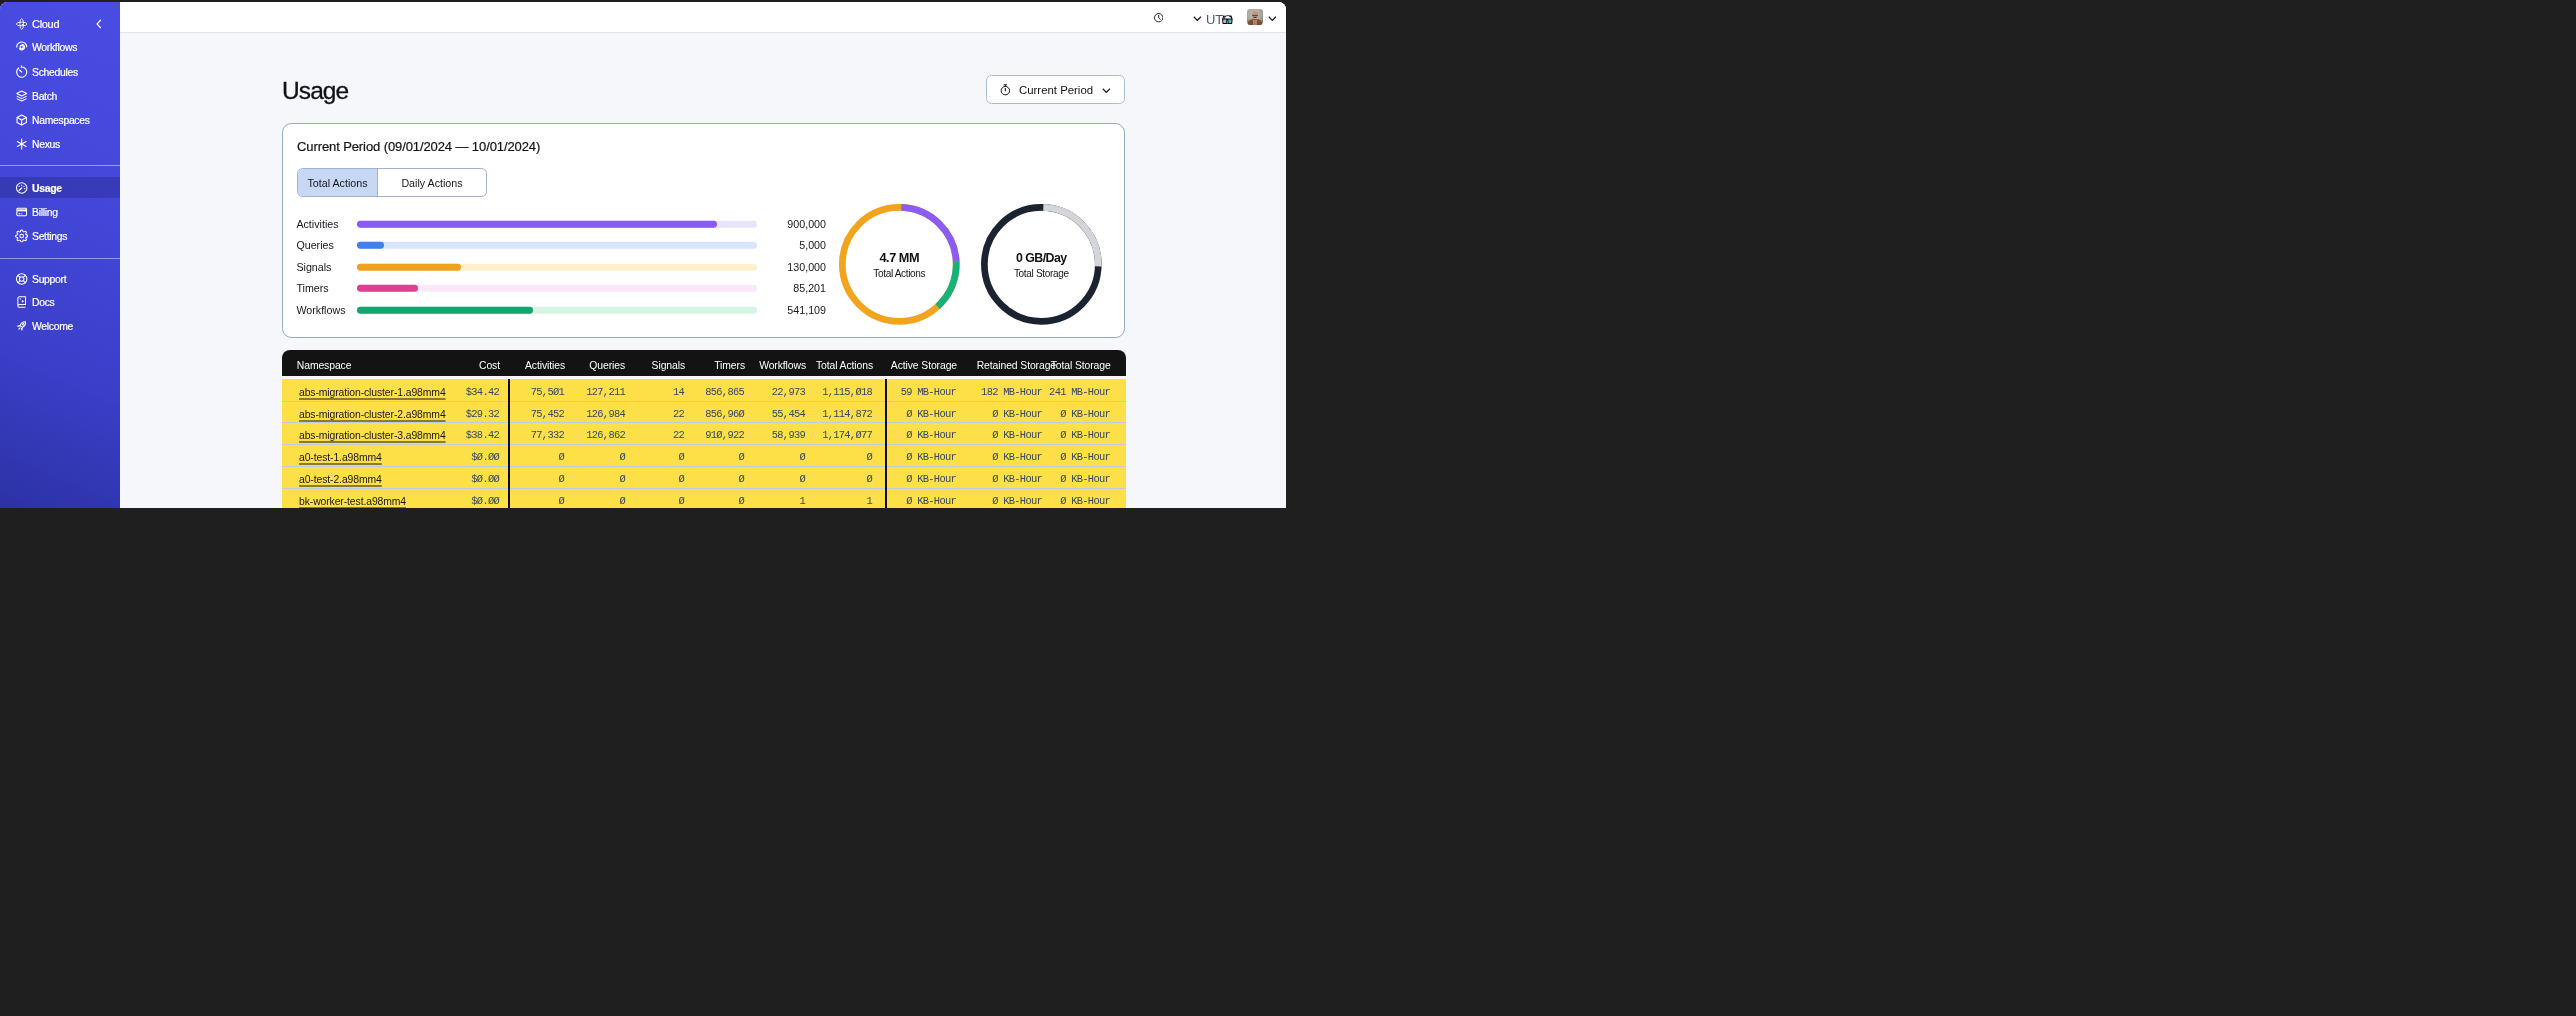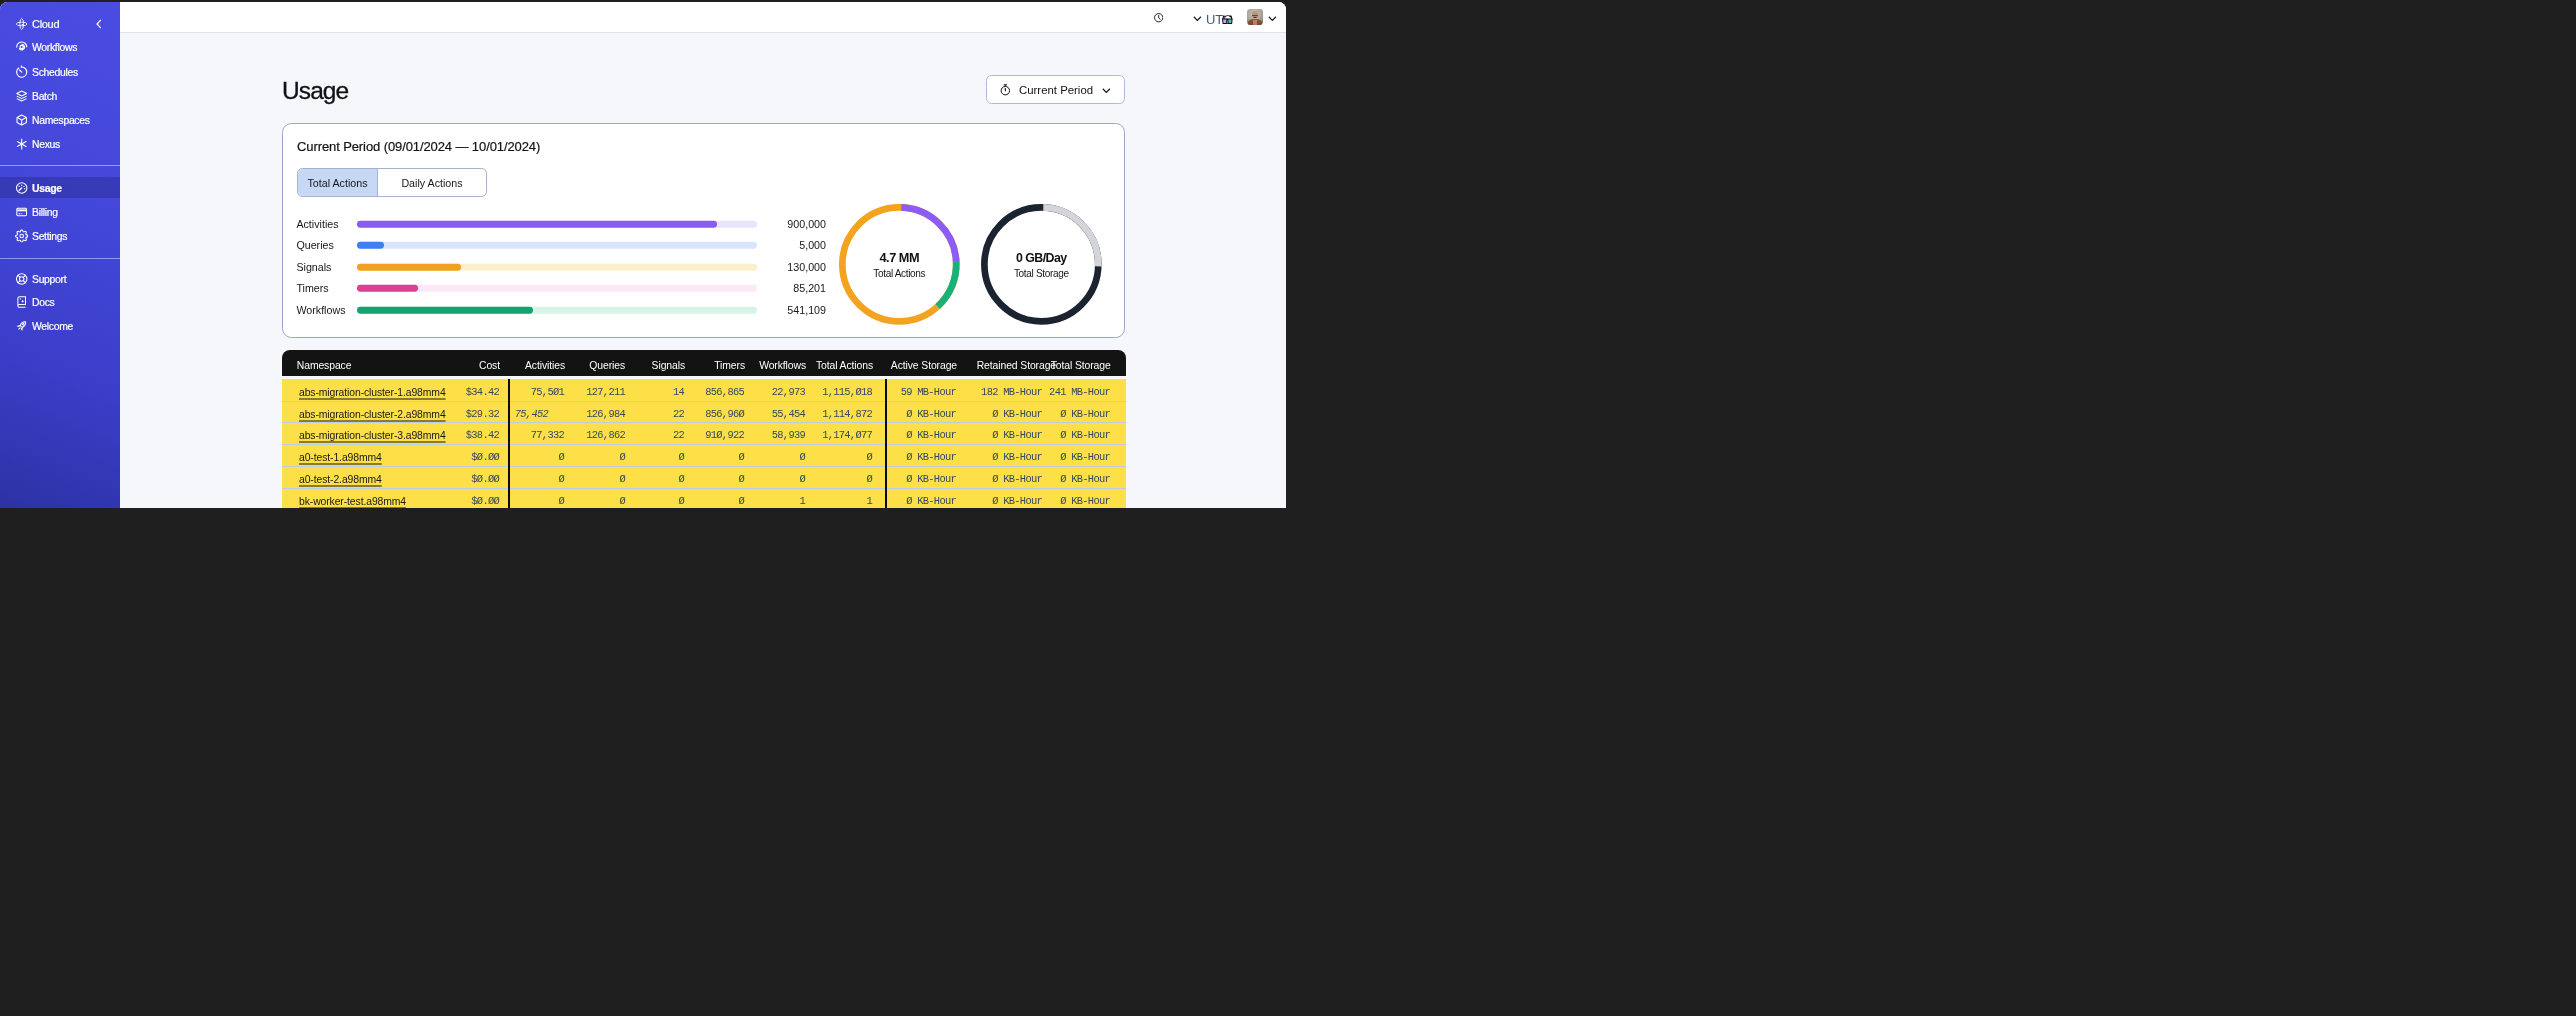--- a/index.html
+++ b/index.html
@@ -309,21 +309,21 @@
         <span style="right:321px;">22,973</span>
         <span style="right:254px;">1,115,Ø18</span>
         <span style="right:170px;">59 MB-Hour</span>
         <span style="right:84px;">182 MB-Hour</span>
         <span style="right:16px;">241 MB-Hour</span>
       </div>
       <div class="rsep" style="top:22px;"></div>
       <div class="trow" style="top:22px;">
         <span class="ns" style="left:17px;">abs-migration-cluster-2.a98mm4</span>
         <span style="right:627px;">$29.32</span>
-        <span style="right:578px;font-style:italic;">75,452</span>
+        <span style="right:562px;">75,452</span>
         <span style="right:501px;">126,984</span>
         <span style="right:442px;">22</span>
         <span style="right:382px;">856,96Ø</span>
         <span style="right:321px;">55,454</span>
         <span style="right:254px;">1,114,872</span>
         <span style="right:170px;">Ø KB-Hour</span>
         <span style="right:84px;">Ø KB-Hour</span>
         <span style="right:16px;">Ø KB-Hour</span>
       </div>
       <div class="rsep" style="top:43px;"></div>

